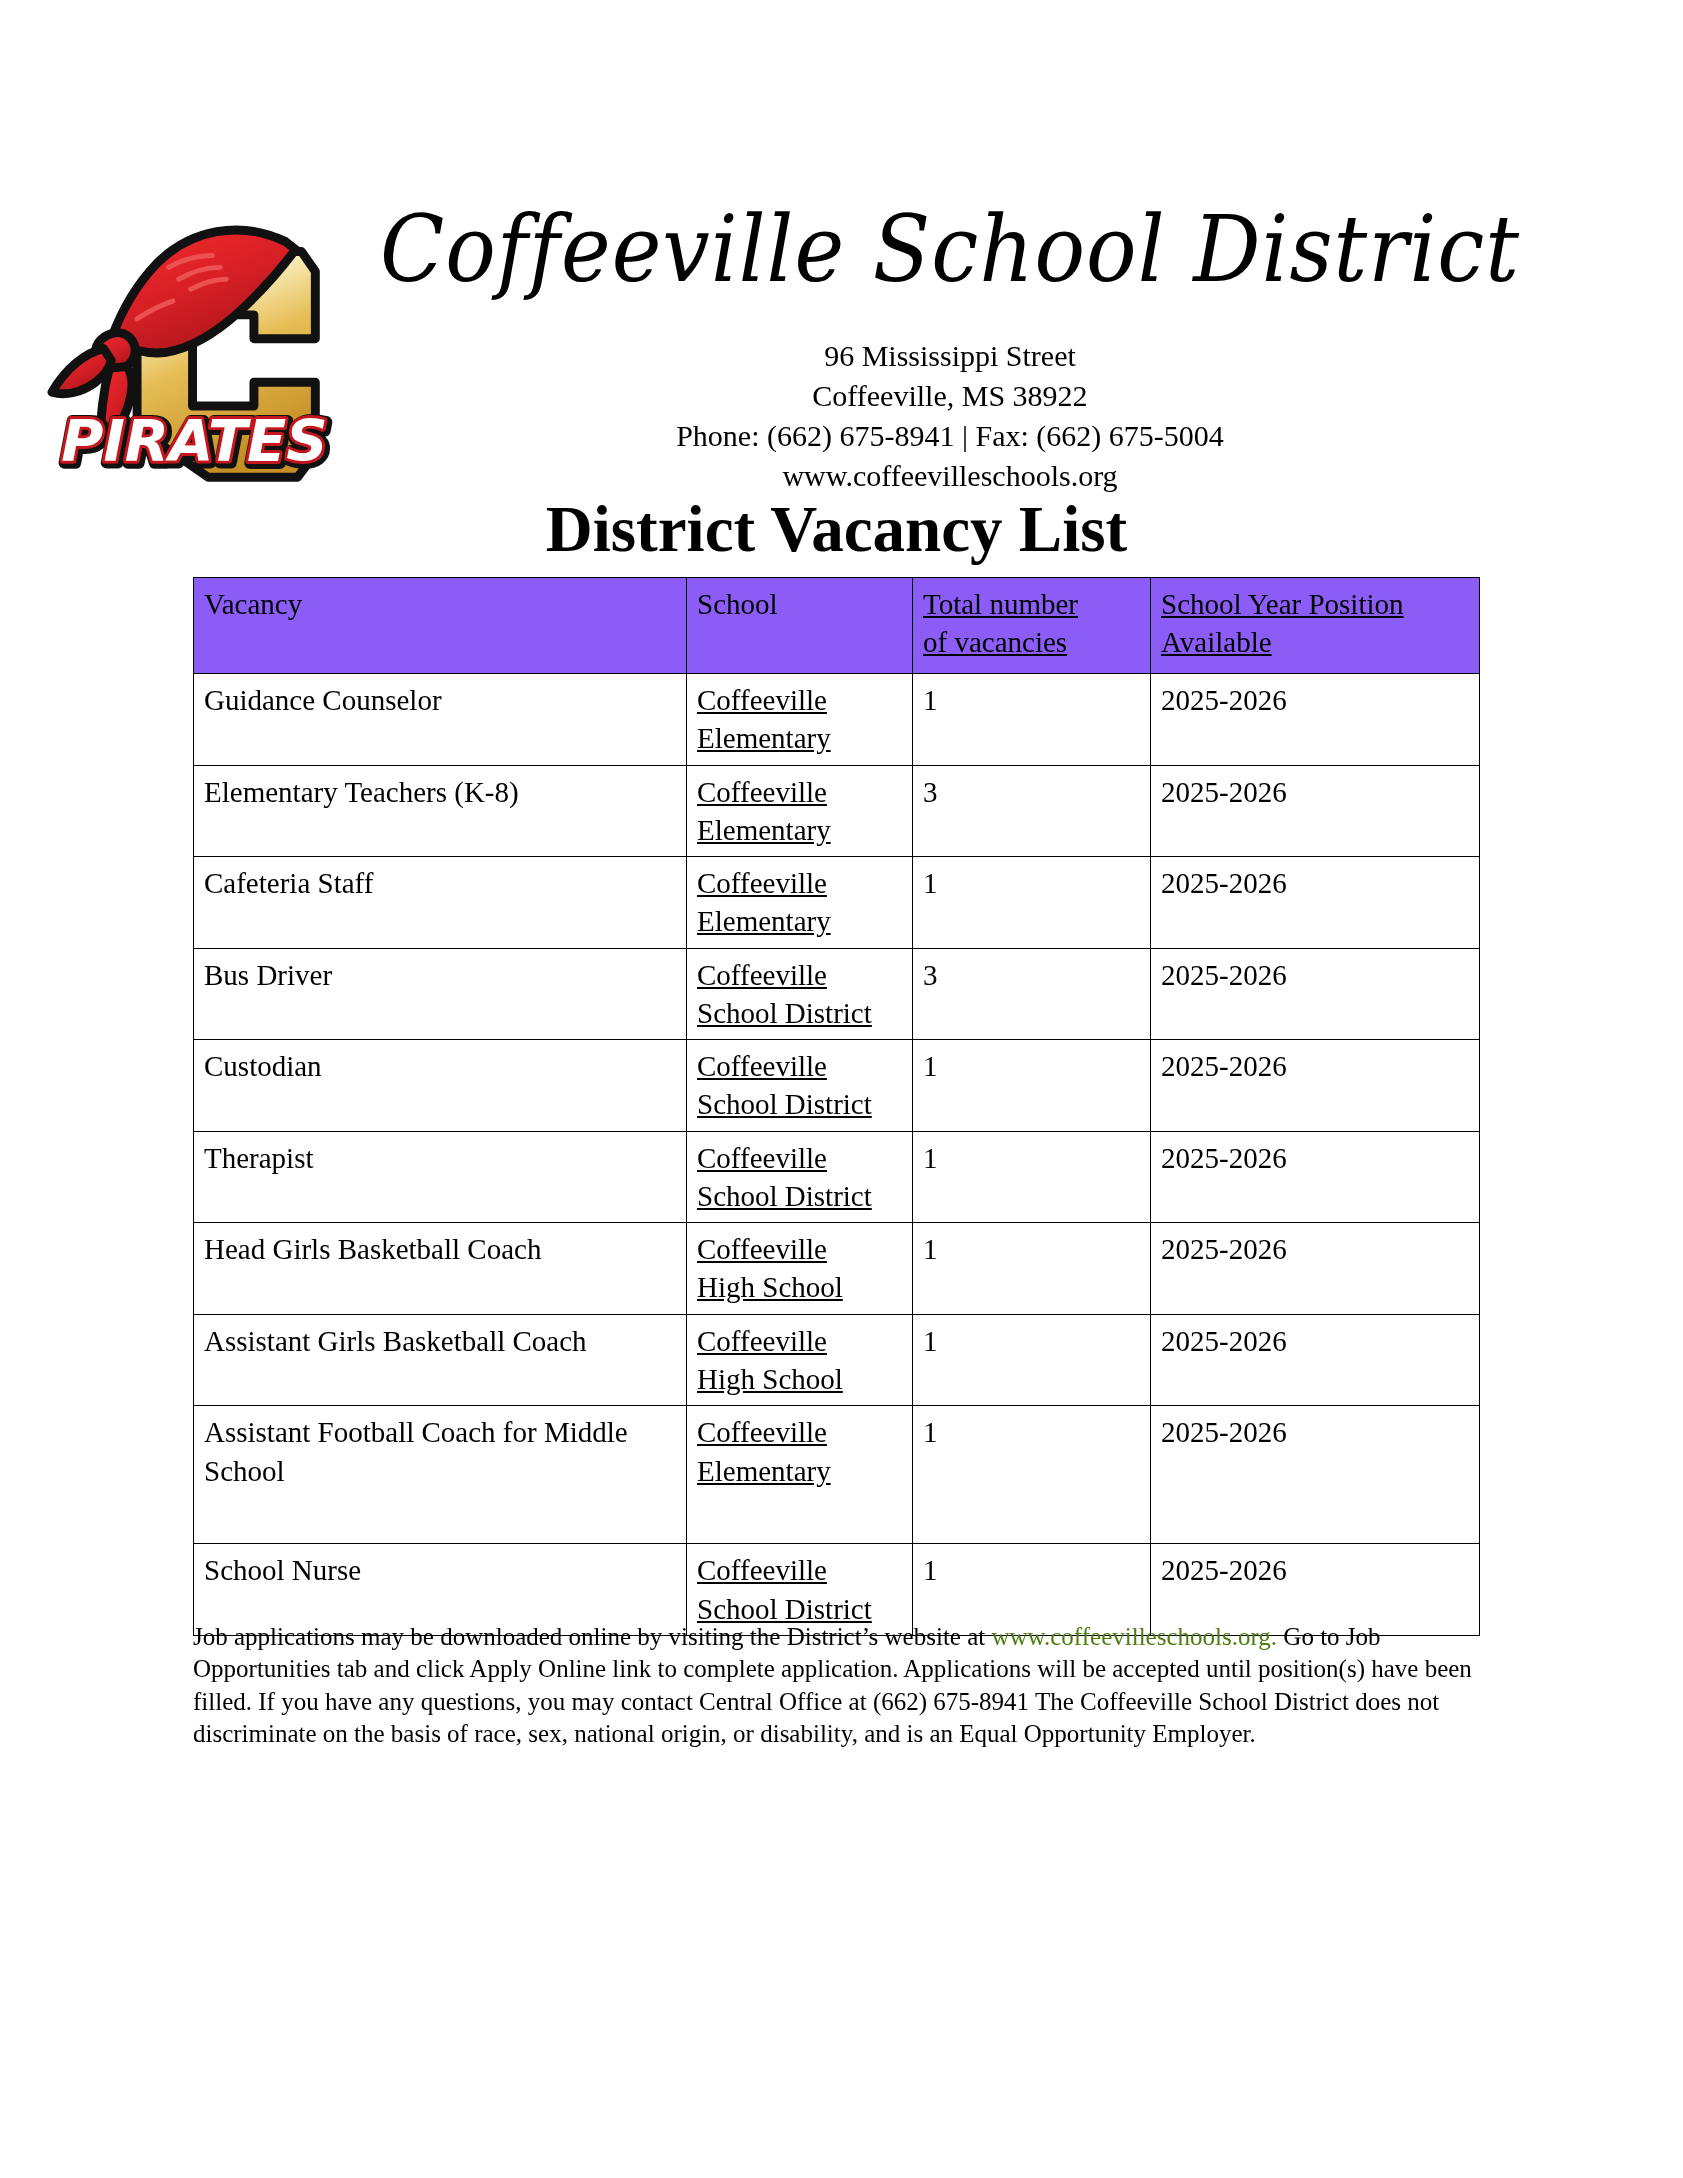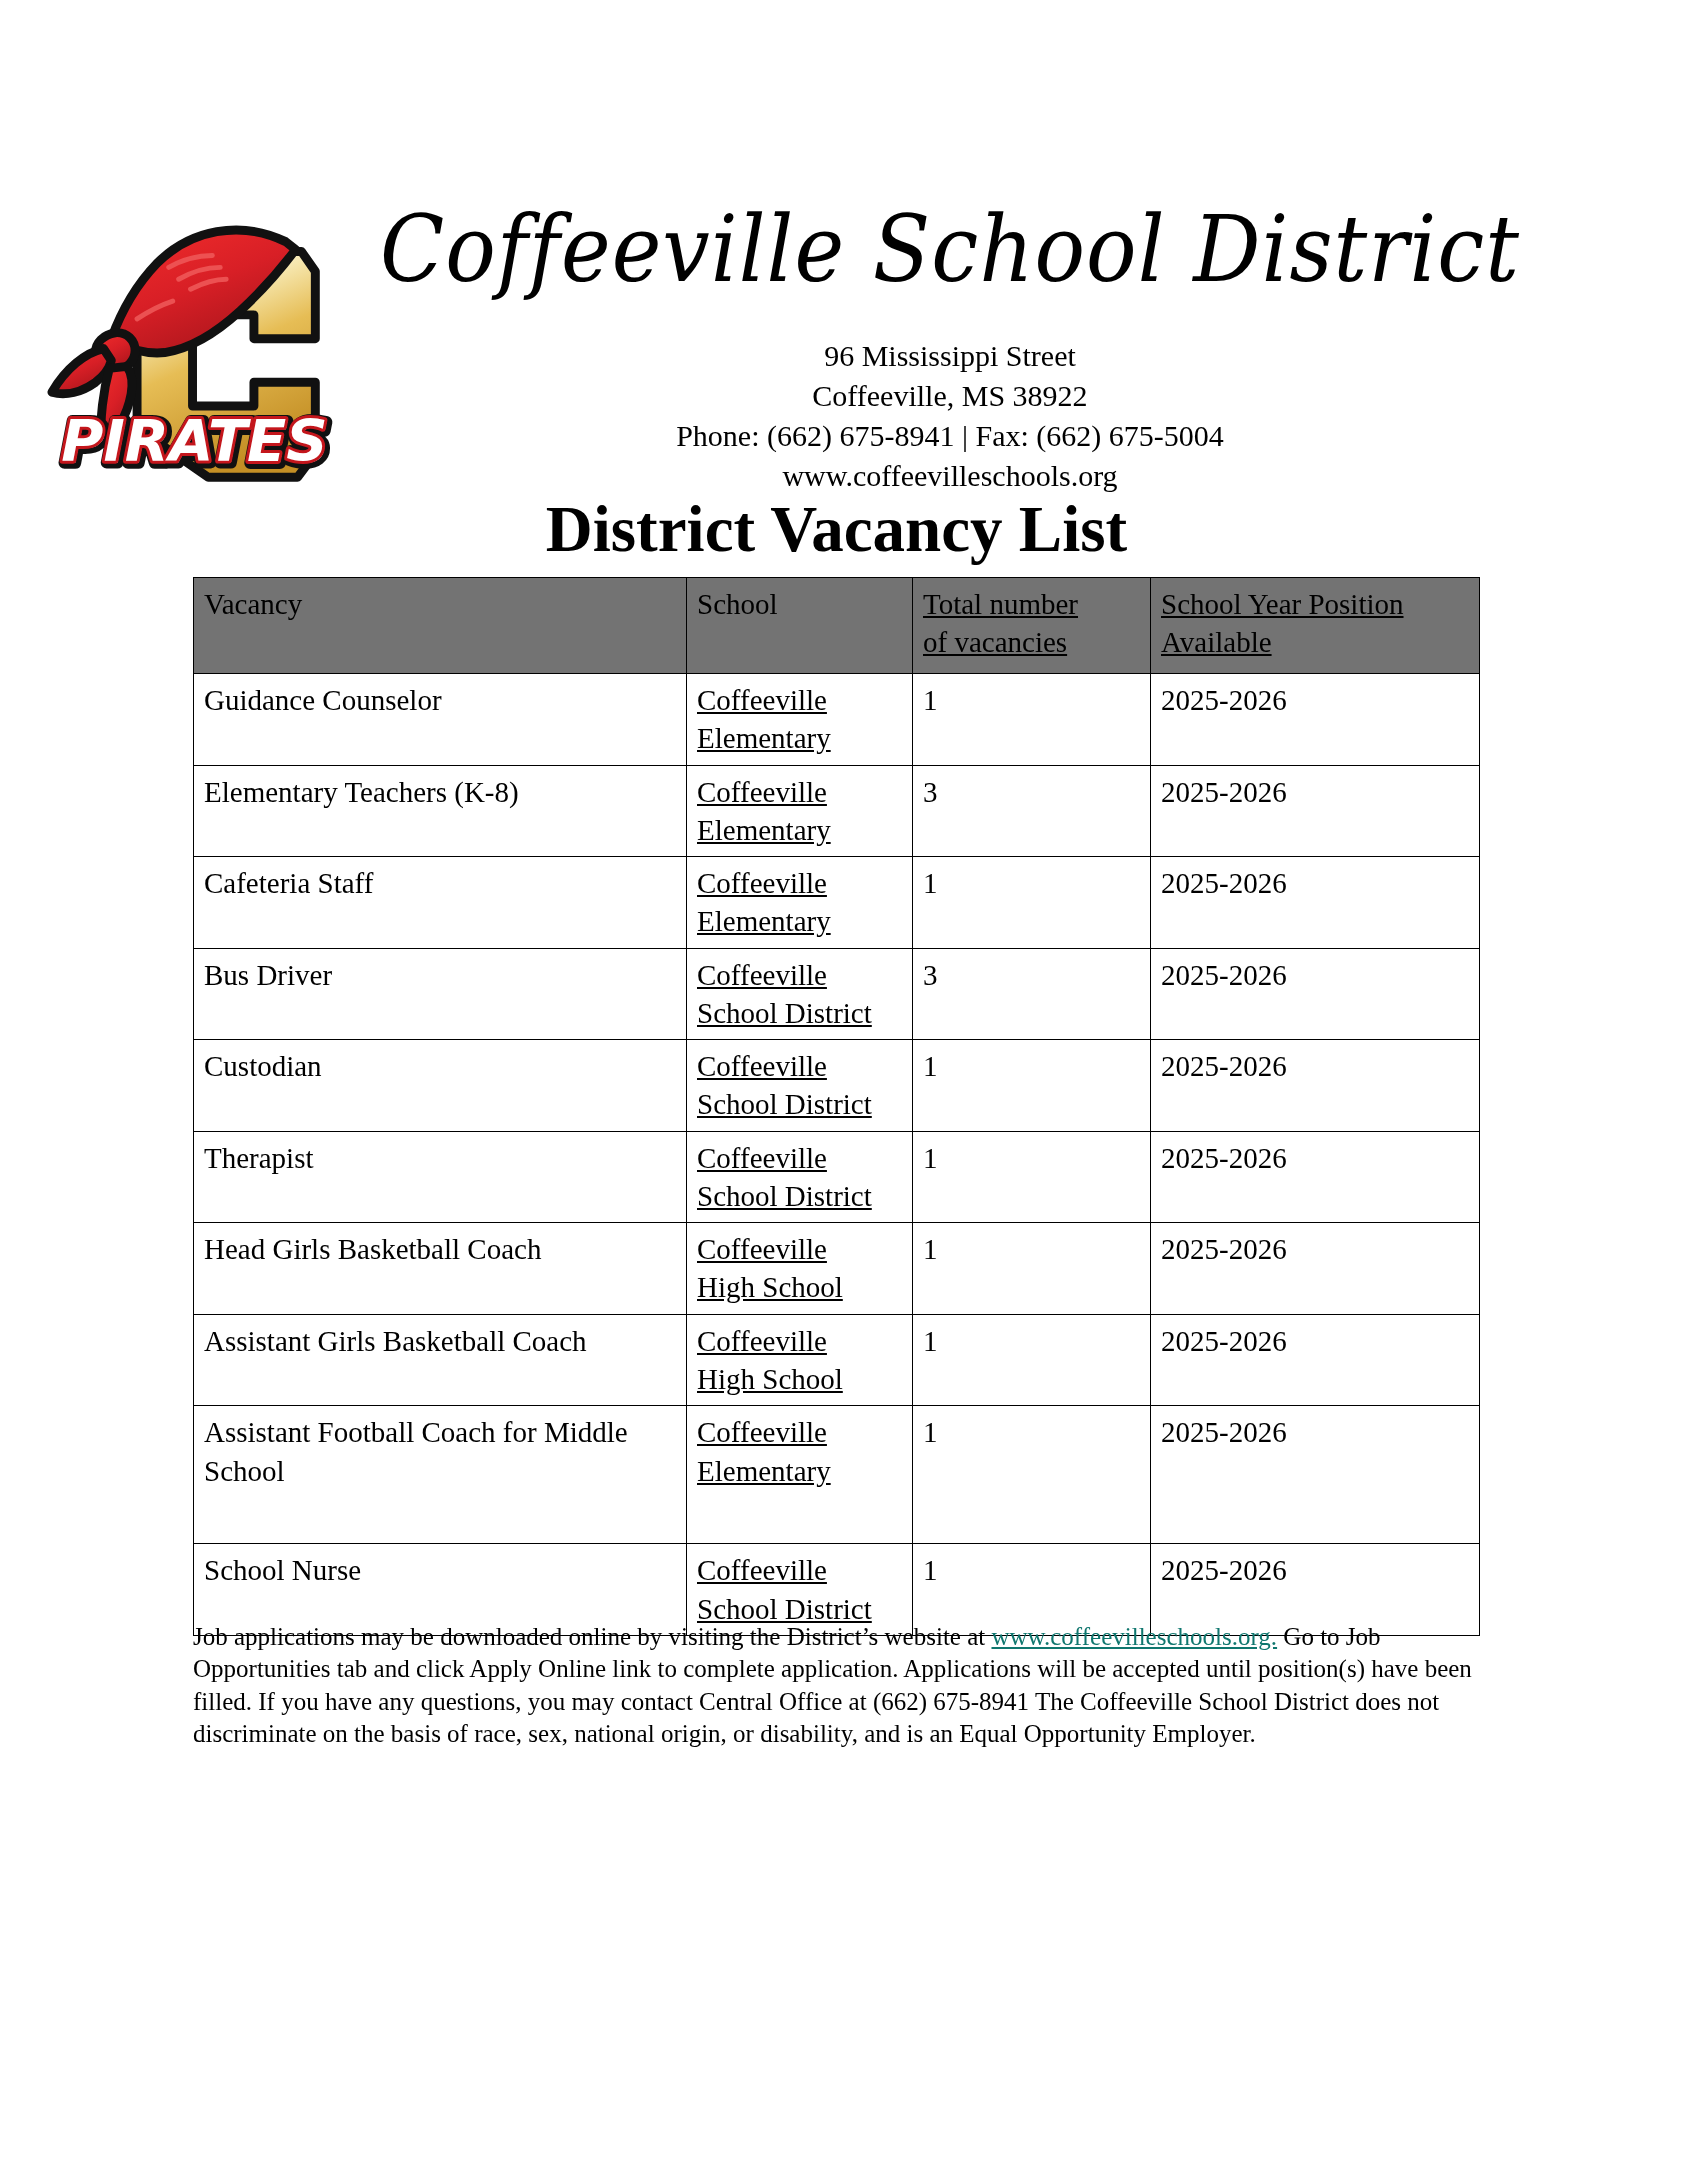--- a/index.html
+++ b/index.html
@@ -98,21 +98,21 @@
   .vacancy-table th,
   .vacancy-table td {
     border: 1px solid #000000;
     vertical-align: top;
     padding: 7px 8px 7px 10px;
     font-weight: normal;
     text-align: left;
     line-height: 1.32;
   }
   .vacancy-table thead th {
-    background: #737373;
+    background: #8b5cf6;
     height: 81px;
   }
   .col-vacancy   { width: 493px; }
   .col-school    { width: 226px; margin-left: 28px; }
   .col-total     { width: 238px; }
   .col-year      { width: 329px; }
 
   .vacancy-table tbody td { height: 71px; }
   .vacancy-table tbody tr.tall td { height: 123px; }
 
@@ -123,22 +123,21 @@
     position: absolute;
     left: 193px;
     top: 1621px;
     width: 1287px;
     font-size: 25px;
     line-height: 1.29;
     text-align: left;
   }
   .footer-note a,
   .footer-note .link {
-    color: #0f766e;
-    text-decoration: underline;
+    color: #4d7c0f;
   }
 </style>
 </head>
 <body>
 
 <div class="page">
 
   <div class="header-band">
 
     <div class="logo">

